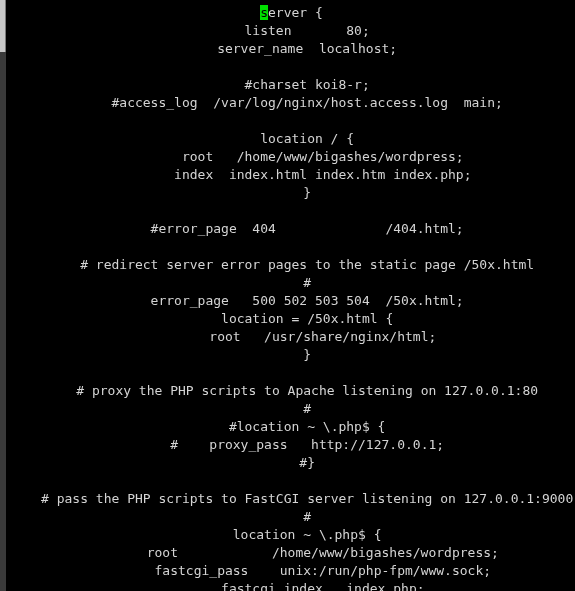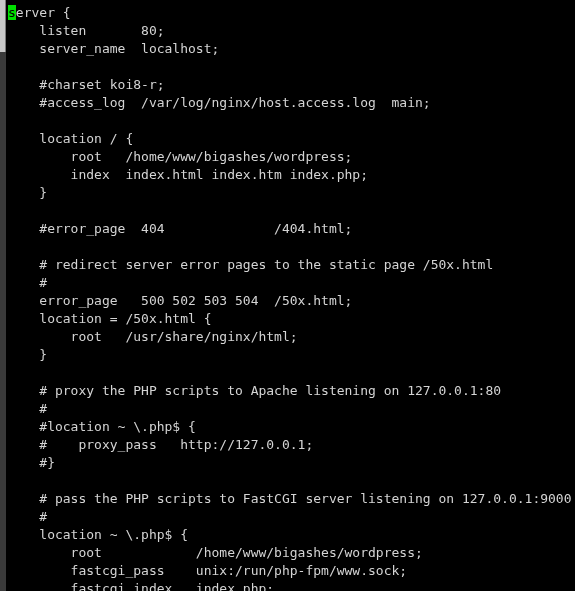--- a/index.html
+++ b/index.html
@@ -13,20 +13,21 @@
     overflow: hidden;
     font-family: "DejaVu Sans Mono", "Liberation Mono", monospace;
   }
 
   #terminal {
     position: relative;
     width: 575px;
     height: 447px;
     background: #000000;
     box-sizing: border-box;
+    text-align: center;
   }
 
   
   #scrollbar {
     position: absolute;
     left: 0;
     top: 0;
     width: 6px;
     height: 591px;
     background: #3a3a3a;

